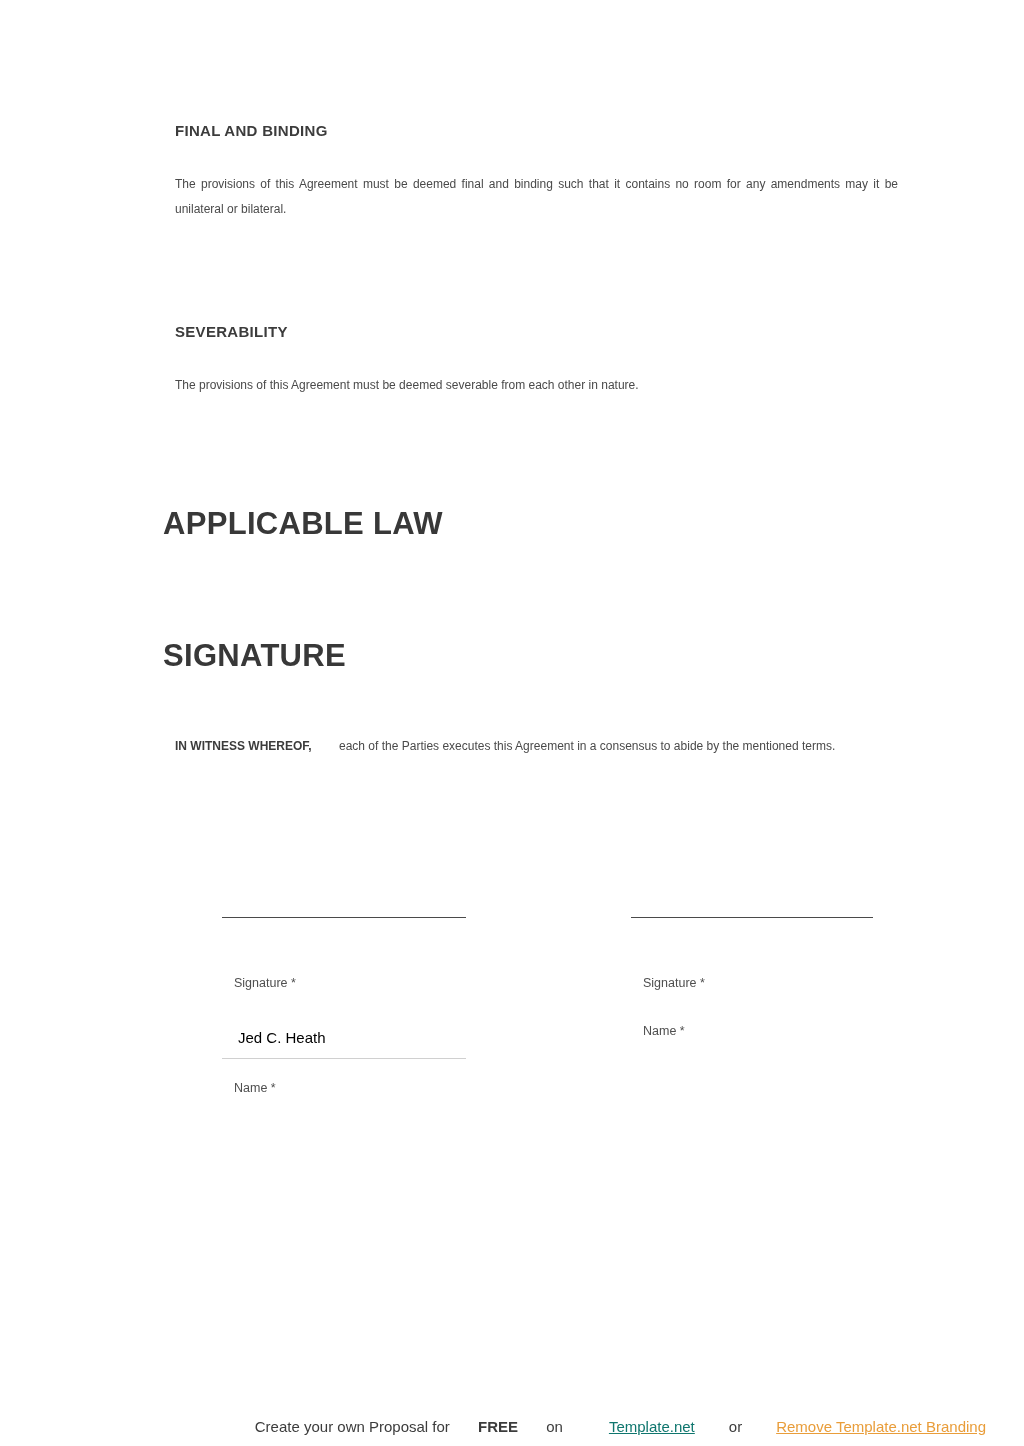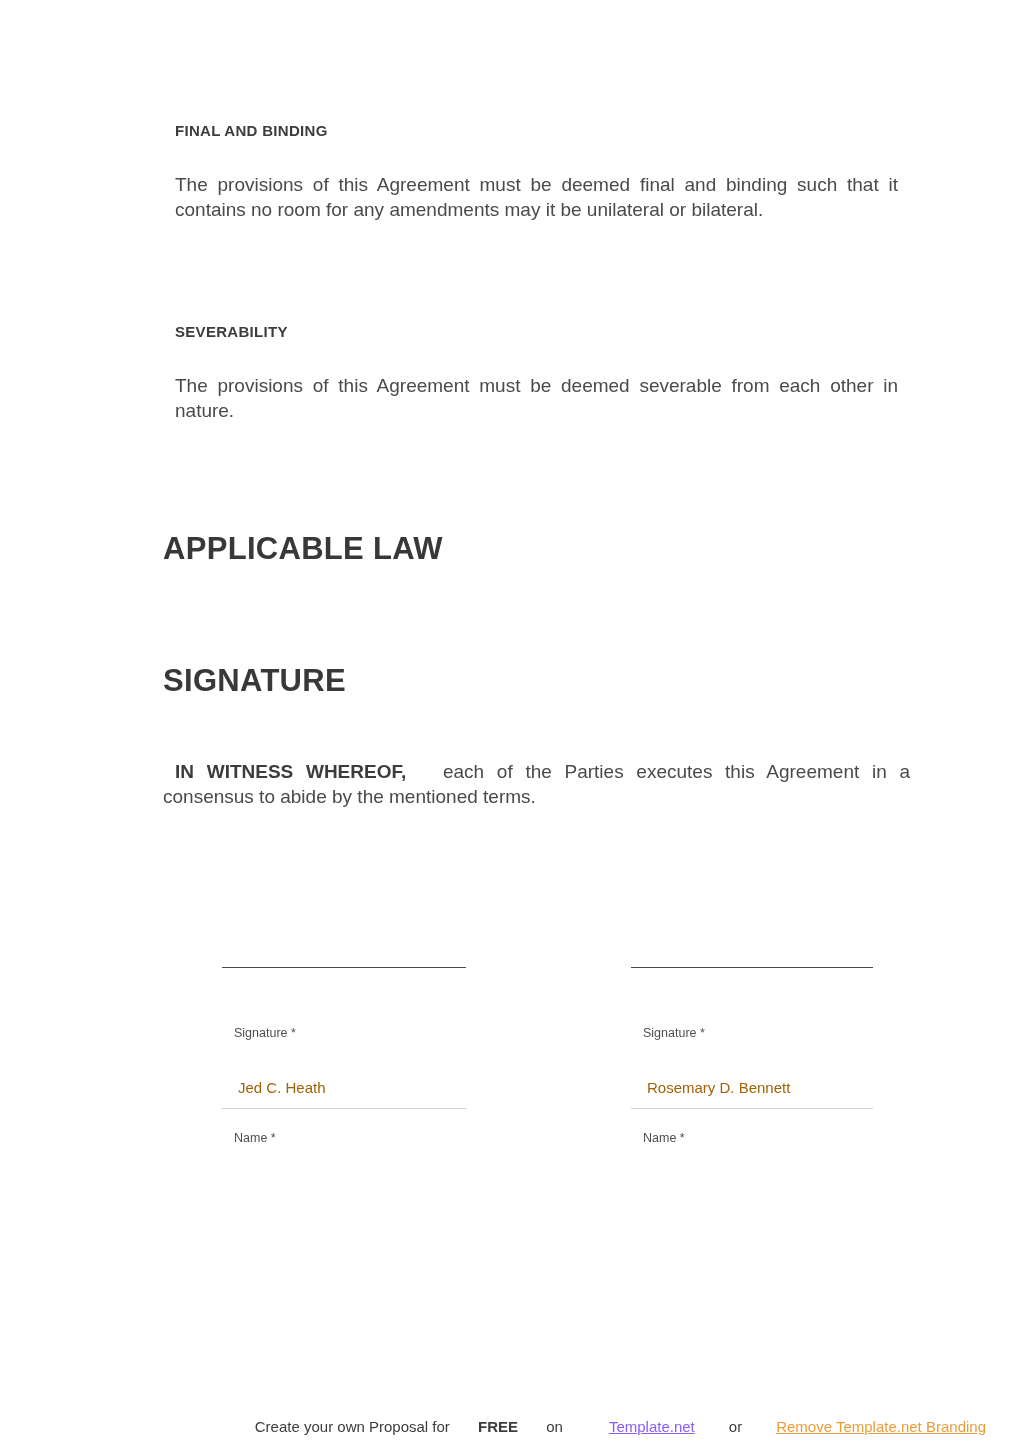--- a/index.html
+++ b/index.html
@@ -19,21 +19,21 @@
   .content {
     padding: 62px 114px 0 115px;
   }
   .subheading {
     font-size: 15px;
     font-weight: bold;
     color: #3c3c3c;
     letter-spacing: 0.3px;
   }
   .body-text {
-    font-size: 19px;
+    font-size: 12px;
     line-height: 25px;
     color: #4a4a4a;
     text-align: justify;
     margin-top: 9px;
   }
   .section-2 { margin-top: 53px; }
   .big-title {
     font-size: 31px;
     font-weight: bold;
     color: #383838;
@@ -59,21 +59,21 @@
     margin-top: 22px;
   }
   .name-input {
     margin-top: 27px;
     border-bottom: 1px solid #d0d0d0;
     padding: 0 0 11px 4px;
     cursor: text;
   }
   .name-value {
     font-size: 15px;
-    color: #a16207;
+    color: #000000;
   }
   .name-label { margin-top: 10px; }
   .footer {
     position: absolute;
     right: 38px;
     bottom: 11px;
     display: flex;
     align-items: baseline;
     gap: 10px;
     font-size: 15px;
@@ -113,28 +113,25 @@
         <div class="small-label">Signature *</div>
         <div class="name-input">
           <span class="name-value">Jed C. Heath</span>
         </div>
         <div class="small-label name-label">Name *</div>
       </div>
 
       <div class="sig-block right">
         <div class="sig-line"></div>
         <div class="small-label">Signature *</div>
-        <div class="name-input">
-          <span class="name-value">Rosemary D. Bennett</span>
-        </div>
         <div class="small-label name-label">Name *</div>
       </div>
 
     </div>
   </div>
 
   <div class="footer">
     <span><span>Create your own Proposal for </span><b>FREE</b><span> on</span></span>
-    <a style="color: #8b5cf6;">Template.net</a>
+    <a style="color: #0f766e;">Template.net</a>
     <span>or</span>
     <a style="color: rgb(233, 157, 58); text-decoration: underline;">Remove Template.net Branding</a>
   </div>
 </div>
 
 </body></html>

